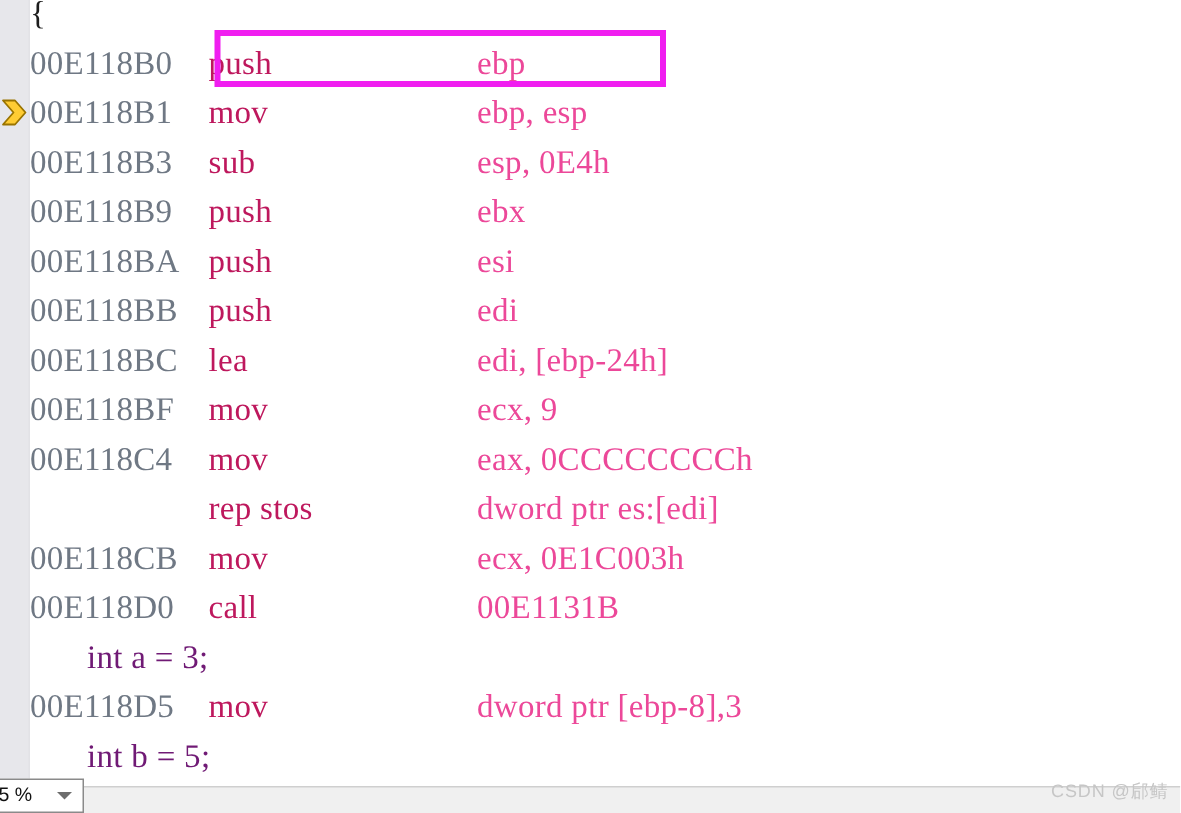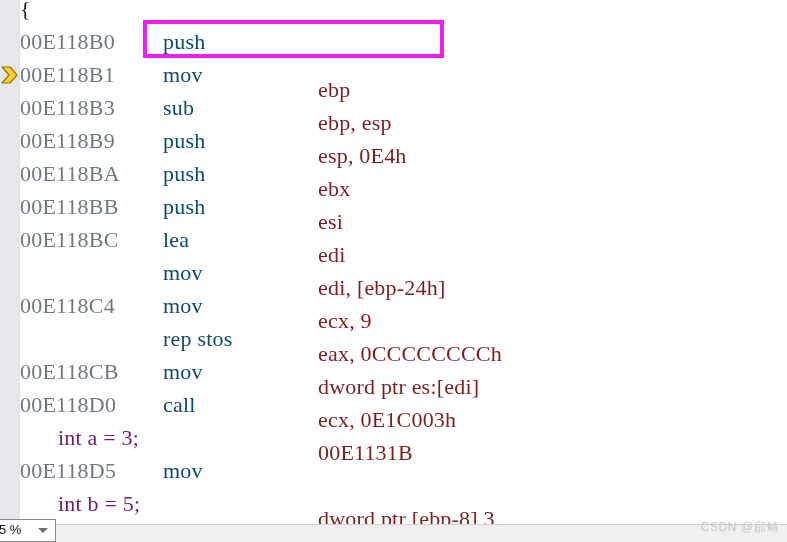--- a/index.html
+++ b/index.html
@@ -60,22 +60,22 @@
   .addr, .mnem, .oper, .srcline, .brace {
     position: absolute;
     font-family: "Liberation Serif", "DejaVu Serif", serif;
     font-size: 22px;
     line-height: 33px;
     letter-spacing: 0.2px;
     white-space: pre;
   }
 
   .addr  { left: 20px;  color: #6f7884; }
-  .mnem  { left: 163px; color: #0c4a6e; }
-  .oper  { left: 318px; color: #7f1d1d; margin-top: 48px; }
+  .mnem  { left: 139px; color: #be185d; }
+  .oper  { left: 318px; color: #ec4899; }
 
   
   .srcline { left: 58px; color: #701a75; font-size: 22px; }
   .brace   { left: 20px; color: #1d1d1d; font-size: 22px; }
 
   
   .annot-box {
     position: absolute;
     border: 4px solid #f01ef0;
     box-sizing: border-box;
@@ -142,21 +142,21 @@
 
   <div class="code" id="code-surface">
       <div class="row" style="top: -8px;"><span class="brace">{</span></div>
       <div class="row" style="top: 25px;"><span class="addr">00E118B0</span><span class="mnem">push</span><span class="oper">ebp</span></div>
       <div class="row" style="top: 58px; padding-left: 24px;"><span class="addr">00E118B1</span><span class="mnem">mov</span><span class="oper">ebp, esp</span></div>
       <div class="row" style="top: 91px;"><span class="addr">00E118B3</span><span class="mnem">sub</span><span class="oper">esp, 0E4h</span></div>
       <div class="row" style="top: 124px;"><span class="addr">00E118B9</span><span class="mnem">push</span><span class="oper">ebx</span></div>
       <div class="row" style="top: 157px;"><span class="addr">00E118BA</span><span class="mnem">push</span><span class="oper">esi</span></div>
       <div class="row" style="top: 190px;"><span class="addr">00E118BB</span><span class="mnem">push</span><span class="oper">edi</span></div>
       <div class="row" style="top: 223px; text-align: right;"><span class="addr">00E118BC</span><span class="mnem">lea</span><span class="oper">edi, [ebp-24h]</span></div>
-      <div class="row" style="top: 256px;"><span class="mnem">mov</span><span class="oper">ecx, 9</span></div>
+      <div class="row" style="top: 256px;"><span class="addr">00E118BF</span><span class="mnem">mov</span><span class="oper">ecx, 9</span></div>
       <div class="row" style="top: 289px;"><span class="addr">00E118C4</span><span class="mnem">mov</span><span class="oper">eax, 0CCCCCCCCh</span></div>
       <div class="row" style="top: 322px;"><span class="mnem">rep stos</span><span class="oper">dword ptr es:[edi]</span></div>
       <div class="row" style="top: 355px;"><span class="addr">00E118CB</span><span class="mnem">mov</span><span class="oper">ecx, 0E1C003h</span></div>
       <div class="row" style="top: 388px;"><span class="addr">00E118D0</span><span class="mnem">call</span><span class="oper">00E1131B</span></div>
       <div class="row" style="top: 421px;"><span class="srcline">int a = 3;</span></div>
       <div class="row" style="top: 454px; padding-left: 36px;"><span class="addr">00E118D5</span><span class="mnem">mov</span><span class="oper">dword ptr [ebp-8],3</span></div>
       <div class="row" style="top: 487px;"><span class="srcline">int b = 5;</span></div>
       <div class="row" style="top: 520px;"><span class="addr">00E118DC</span><span class="mnem">mov</span><span class="oper">dword ptr [ebp-14h],5</span></div>
     </div>
 

